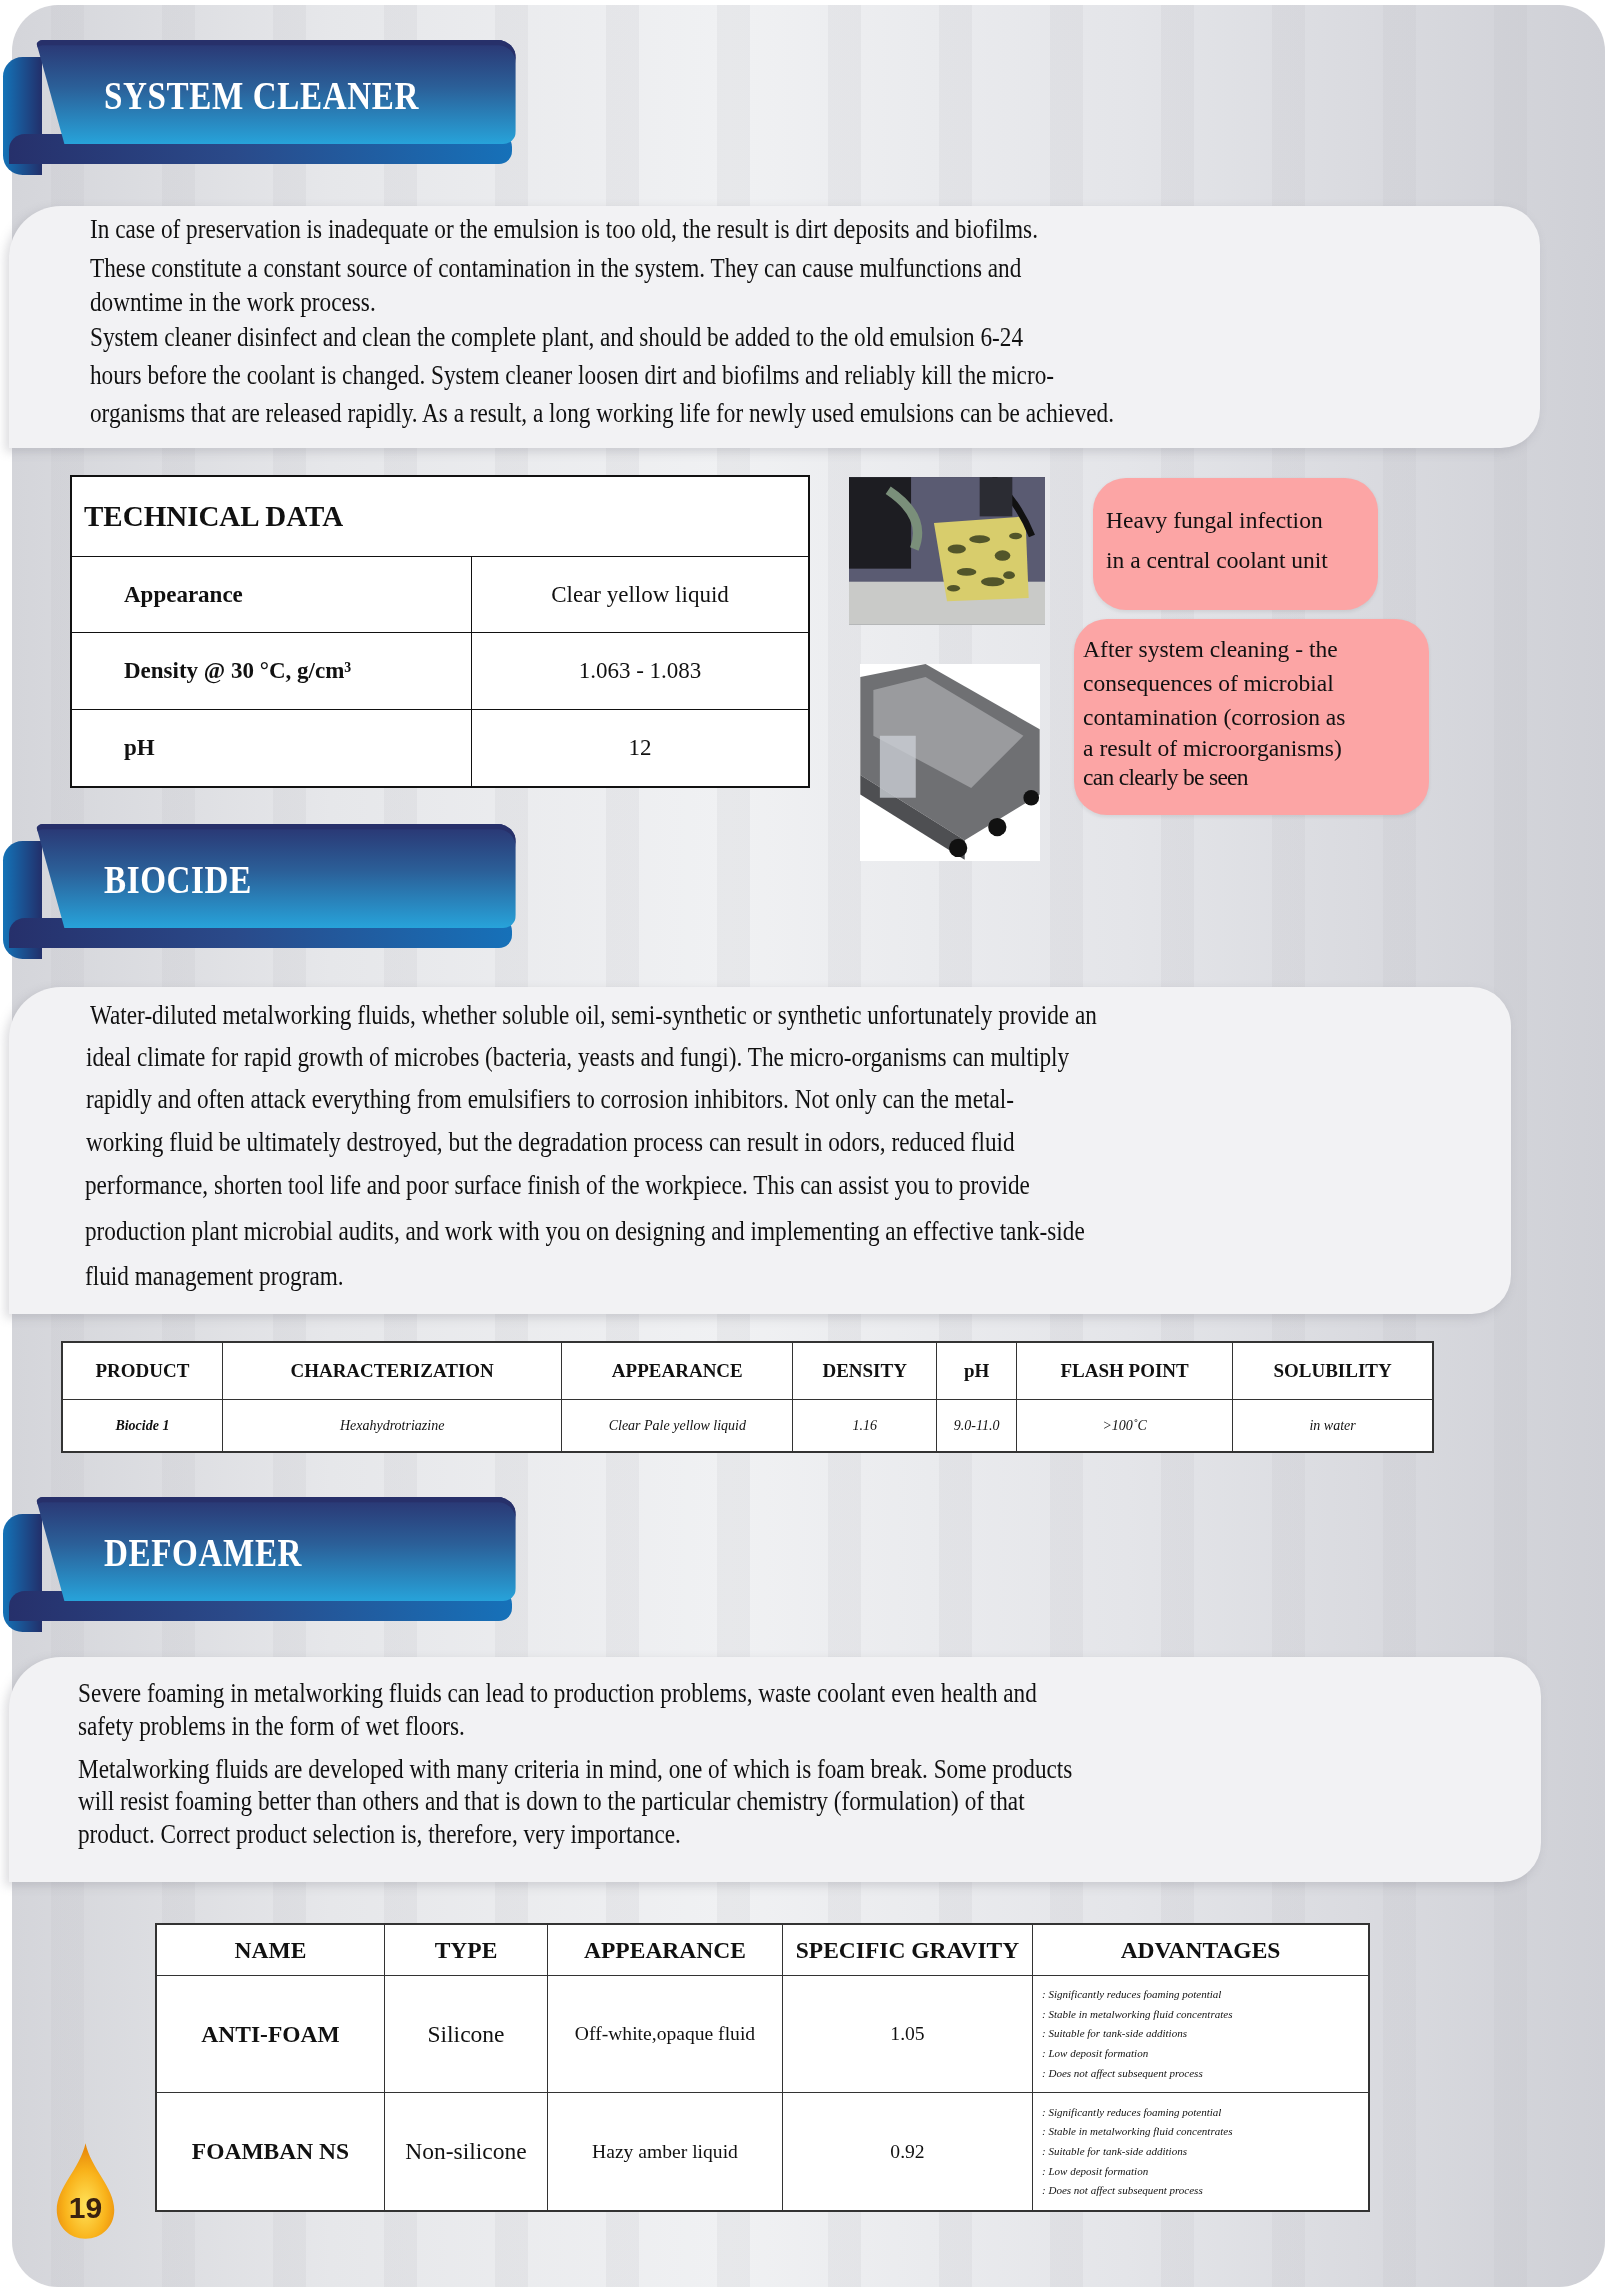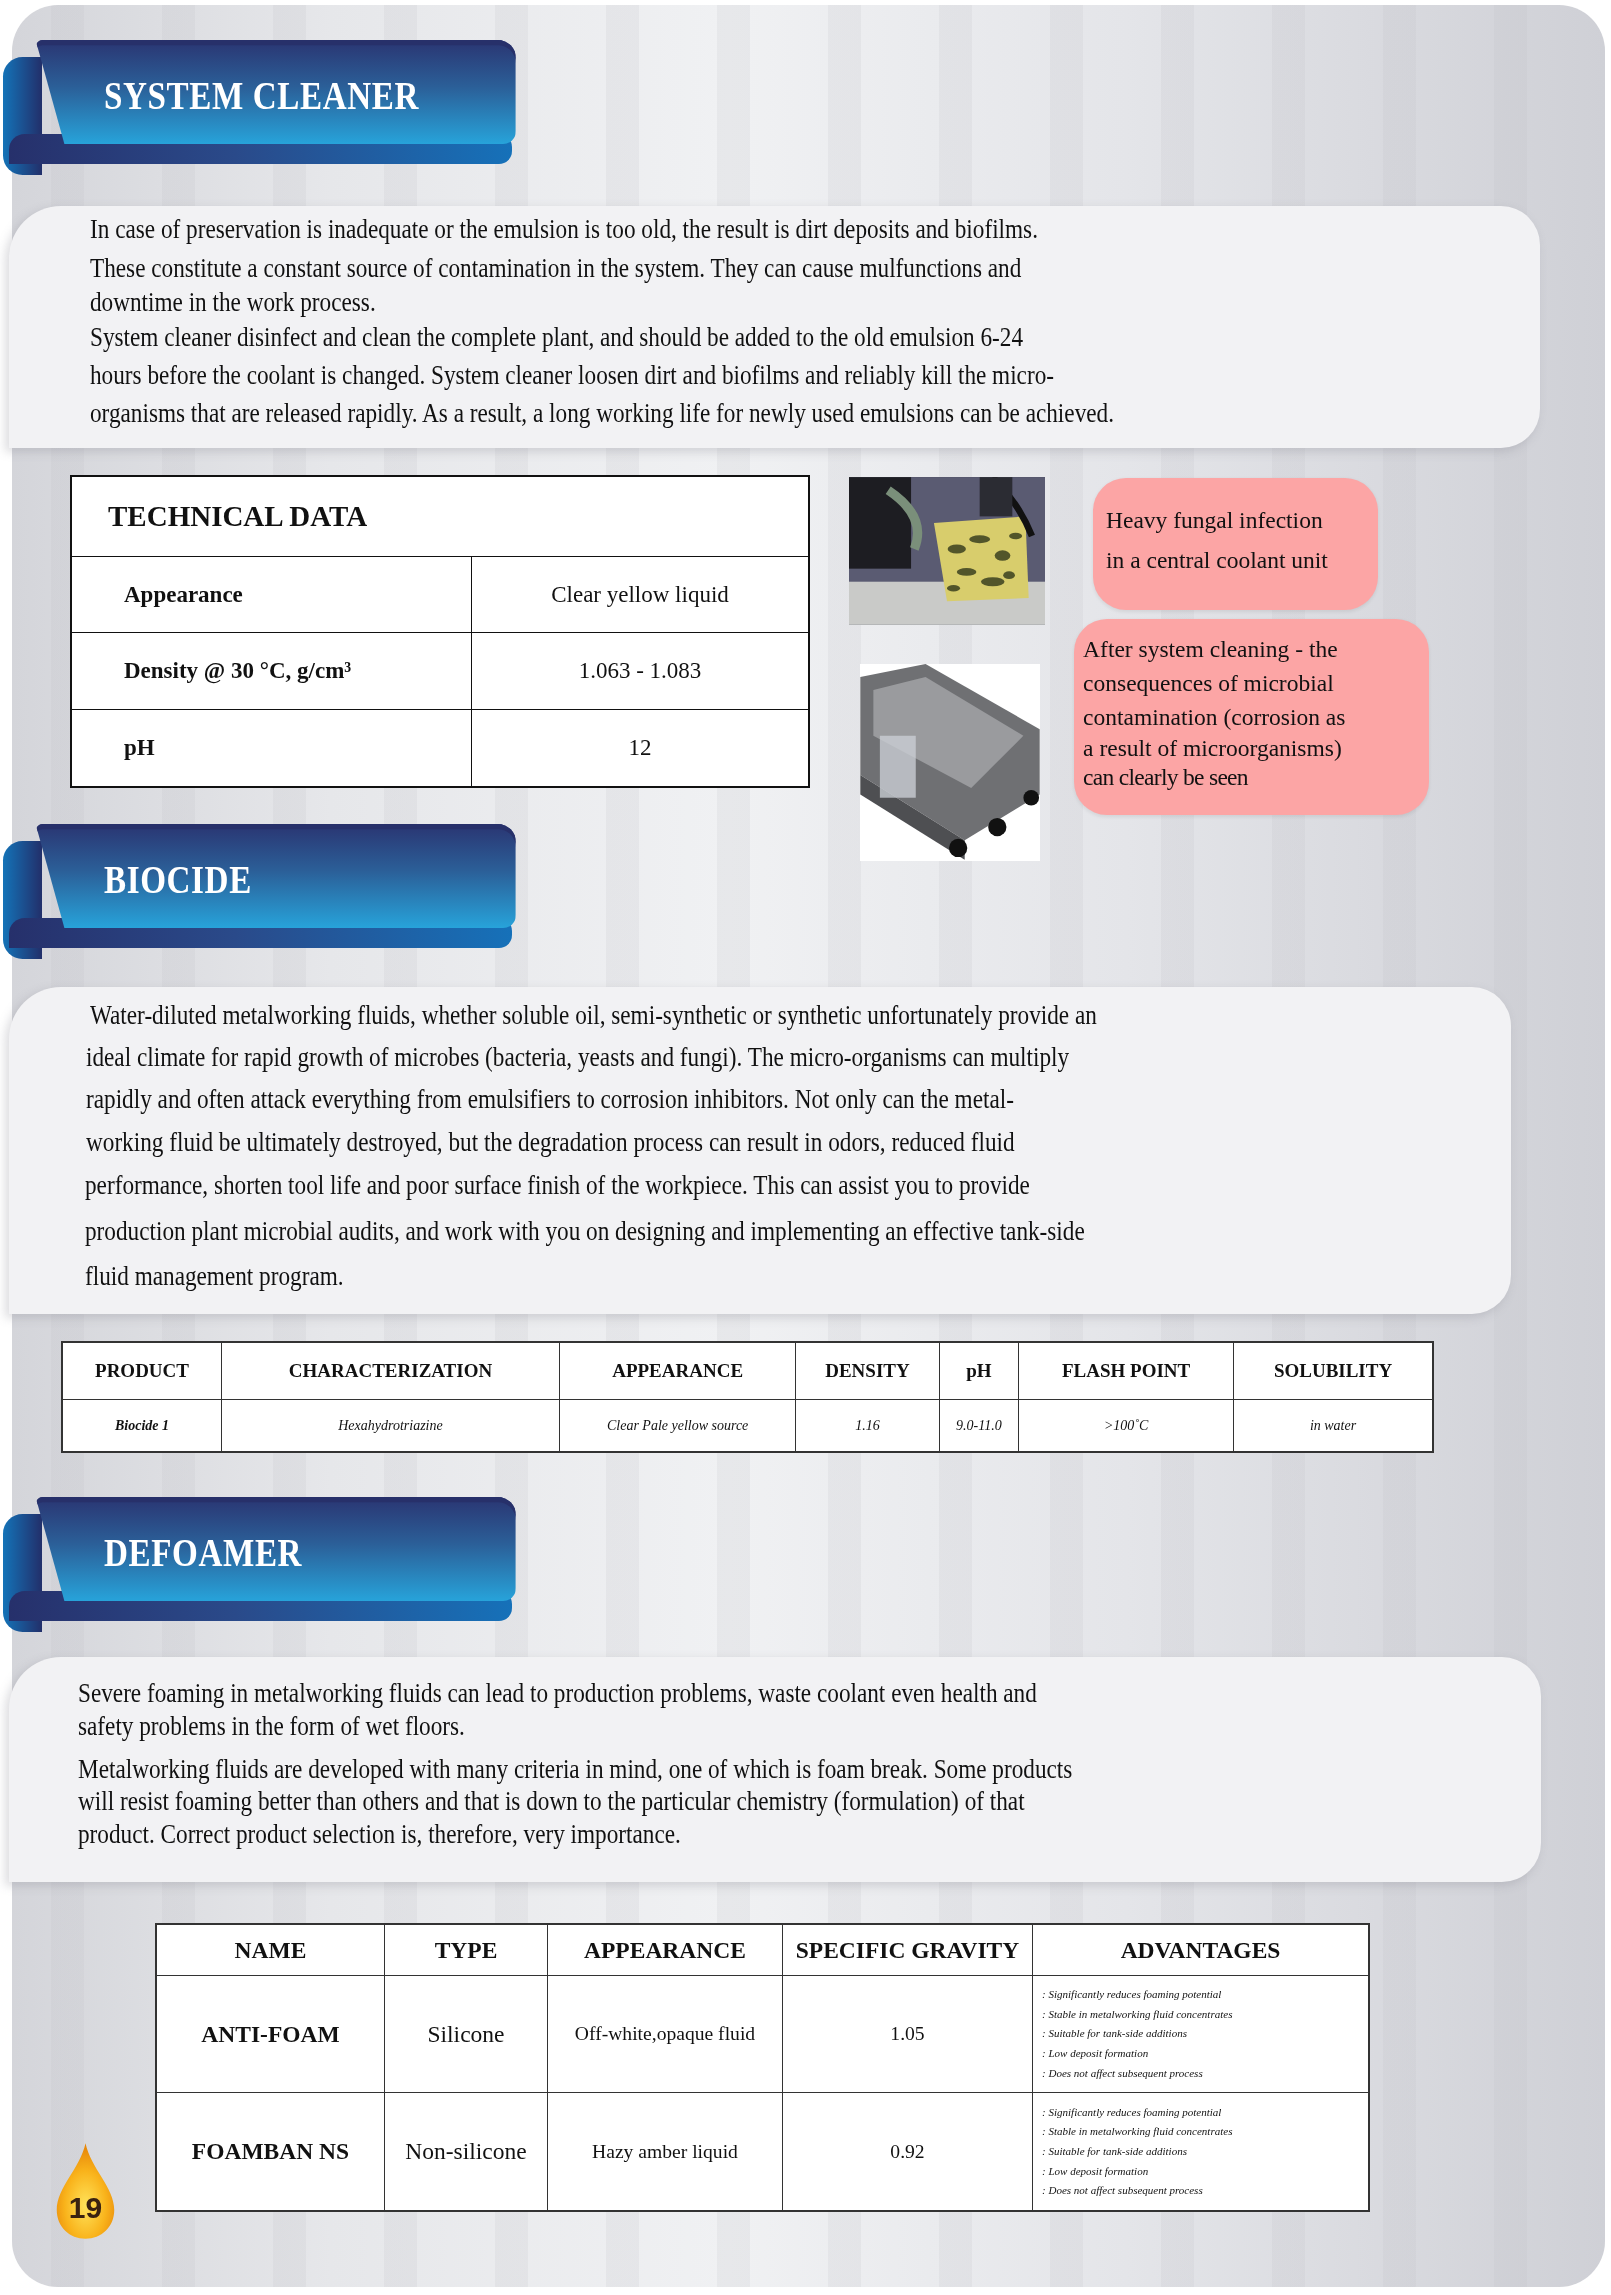--- a/index.html
+++ b/index.html
@@ -50,21 +50,21 @@
   .para-line {
     position:absolute; font-size:27px; white-space:nowrap; color:#111;
     transform:scaleX(0.86); transform-origin:left center;
   }
   table { border-collapse:collapse; background:#fff; }
   .tech {
     position:absolute; left:70px; top:475px; width:740px; height:313px;
     border:2px solid #111;
   }
   .tech td { border:1.3px solid #111; font-size:23px; }
-  .tech .title { font-weight:bold; font-size:29px; padding-left:36px; height:77px;margin-top:39px; }
+  .tech .title { font-weight:bold; font-size:29px; padding-left:12px; height:77px;margin-top:39px; }
   .tech .k { font-weight:bold; padding-left:52px; width:346px; }
   .tech .v { text-align:center; }
   .photo { position:absolute; overflow:hidden; }
   .caption-box {
     position:absolute; background:#fca5a5; border-radius:33px;
     box-shadow:0 1.3px 3.9px rgba(0,0,0,0.08);
   }
   .caption-line { position:absolute; font-size:23.5px; white-space:nowrap; }
   .bio {
     position:absolute; left:61px; top:1341px; width:1373px; height:112px;
@@ -201,21 +201,21 @@
     <th>CHARACTERIZATION</th>
     <th>APPEARANCE</th>
     <th>DENSITY</th>
     <th>pH</th>
     <th>FLASH POINT</th>
     <th>SOLUBILITY</th>
   </tr>
   <tr>
     <td style="font-weight:bold;">Biocide  1</td>
     <td>Hexahydrotriazine</td>
-    <td>Clear  Pale  yellow  source</td>
+    <td>Clear  Pale  yellow  liquid</td>
     <td>1.16</td>
     <td>9.0-11.0</td>
     <td>&gt;100˚C</td>
     <td>in  water</td>
   </tr>
 </tbody>
   </table>
 
 <div class="ribbon" style="top:1497px;">
   <div class="fold"></div>

